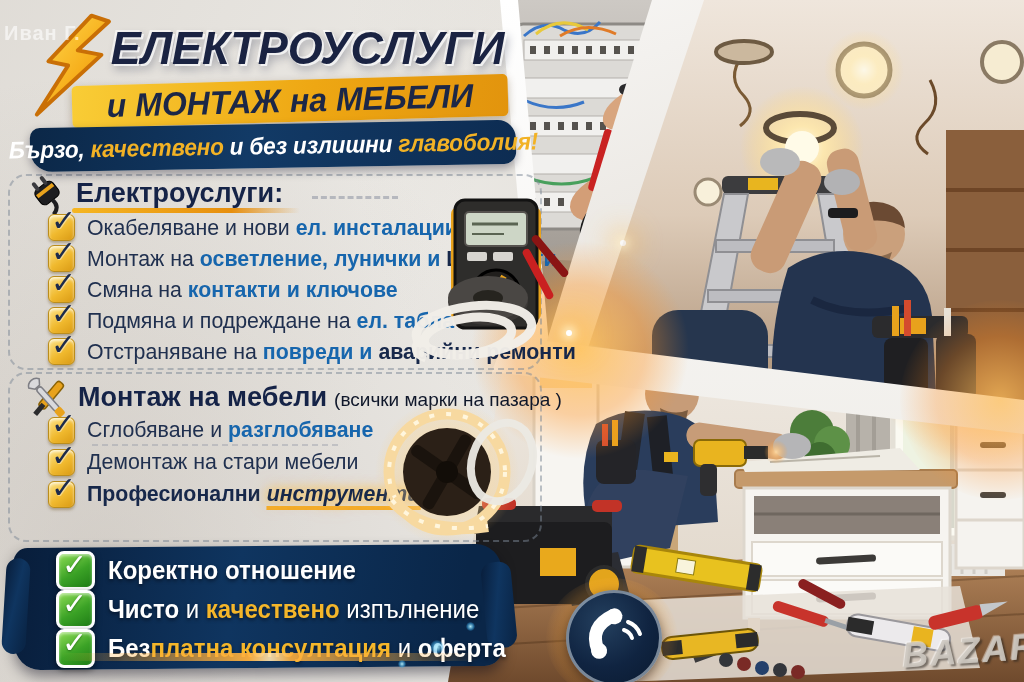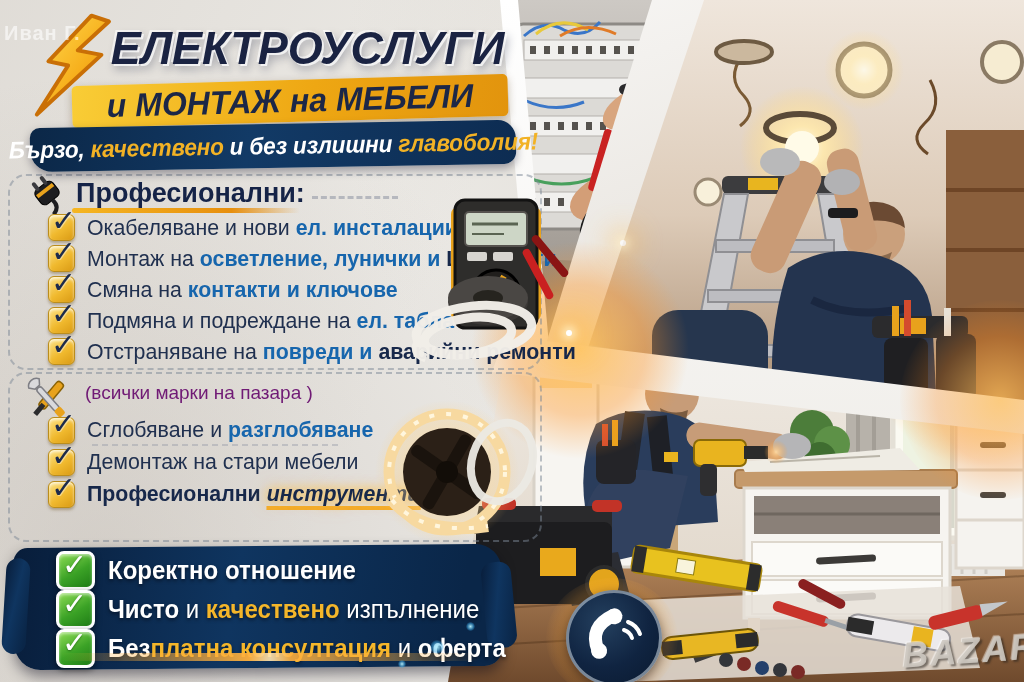--- a/index.html
+++ b/index.html
@@ -38,21 +38,21 @@
   .banner-n{left:30px;top:124px;width:486px;height:44px;z-index:6;transform:rotate(-1deg);
     background:linear-gradient(100deg,#0b2747,#123a66 45%,#0d2c52);border-radius:10px 18px 12px 22px;
     display:flex;align-items:center;justify-content:center;box-shadow:0 4px 10px rgba(0,0,30,.35);}
   .banner-n .tag{font-size:24px;font-weight:bold;font-style:italic;white-space:nowrap;transform:scaleX(.94);letter-spacing:-.2px;}
   .banner-n .seg-w{color:#ffffff;} .banner-n .seg-y{color:#f2b225;}
   
   .dashbox{border:2px dashed rgba(125,135,150,.5);border-radius:18px;z-index:5;}
   
   .sec-head{z-index:6;display:flex;align-items:baseline;}
   .sec-title{font-size:27px;font-weight:bold;color:#152347;white-space:nowrap;}
-  .sec-note{font-size:19px;font-weight:400;color:#701a75;margin-left:7px;white-space:nowrap;}
+  .sec-note{font-size:19px;font-weight:400;color:#0f172a;margin-left:7px;white-space:nowrap;}
   .under-y{left:72px;top:208px;width:228px;height:5px;border-radius:3px;z-index:6;
     background:linear-gradient(90deg,#f5b622,#e78f0e 70%,rgba(231,143,14,0));}
   .dash-line{border-top:3px dashed rgba(148,154,166,.6);z-index:6;}
   .rows{z-index:6;}
   .row{display:flex;align-items:center;height:31px;}
   .row .txt{margin-left:12px;font-size:22px;color:#20304f;white-space:nowrap;transform:scaleX(.97);transform-origin:left;}
   .seg{white-space:pre;}
   .seg-n{color:#20304f;}
   .seg-b{color:#1766ad;font-weight:bold;}
   .seg-d{color:#17284a;font-weight:bold;}
@@ -427,21 +427,21 @@
   <svg class="abs" style="left:24px;top:172px;z-index:6;" width="46" height="42" viewBox="0 0 46 42">
     <g transform="rotate(-38 23 21)">
       <rect x="12" y="12" width="22" height="18" rx="5" fill="#1d1d20" stroke="#000"></rect>
       <rect x="16" y="4" width="4" height="10" rx="2" fill="#3a3a3e"></rect>
       <rect x="26" y="4" width="4" height="10" rx="2" fill="#3a3a3e"></rect>
       <rect x="13" y="16" width="20" height="4" fill="#e8a21c"></rect>
       <path d="M23 30 q2 10 -8 12" stroke="#1d1d20" stroke-width="4" fill="none"></path>
     </g>
   </svg>
   <div class="abs sec-head" style="left:76px;top:178px;">
-    <span class="sec-title">Професионални:</span>
+    <span class="sec-title">Електроуслуги:</span>
   </div>
   <div class="abs under-y"></div>
   <div class="abs dash-line" style="left:312px;top:196px;width:86px;"></div>
 
   <div class="abs rows" style="left:48px;top:212px;">
     <div class="row">
       <span class="chk-y">
           <i class="tick">✓</i>
         </span>
       <span class="txt"><span class="seg seg-n">Окабеляване и нови </span><span class="seg seg-b">ел. инсталации</span></span>
@@ -477,20 +477,21 @@
         <rect x="20" y="2" width="8" height="32" rx="3" fill="#e8a21c" stroke="#8a6206" stroke-width="1.5"></rect>
         <rect x="21.5" y="30" width="5" height="13" fill="#2b2b2d"></rect>
       </g>
     <g transform="rotate(-42 24 23)">
       <rect x="21" y="8" width="6" height="30" rx="3" fill="#d9d9dc" stroke="#7e7e84" stroke-width="1.5"></rect>
       <path d="M17 2 a8 8 0 0 1 14 0 l-4 5 l-6 0 z" fill="#d9d9dc" stroke="#7e7e84" stroke-width="1.5"></path>
       <rect x="20" y="36" width="8" height="9" rx="2" fill="#e8a21c"></rect>
     </g>
   </svg>
   <div class="abs sec-head" style="left:78px;top:382px;">
+    <span class="sec-title">Монтаж на мебели</span>
     <span class="sec-note">(всички марки на пазара )</span>
   </div>
 
   <div class="abs rows" style="left:48px;top:414px;">
     <div class="row" style="height:32px;">
       <span class="chk-y">
           <i class="tick">✓</i>
         </span>
       <span class="txt"><span class="seg seg-n">Сглобяване и </span><span class="seg seg-b">разглобяване</span></span>
     </div>

